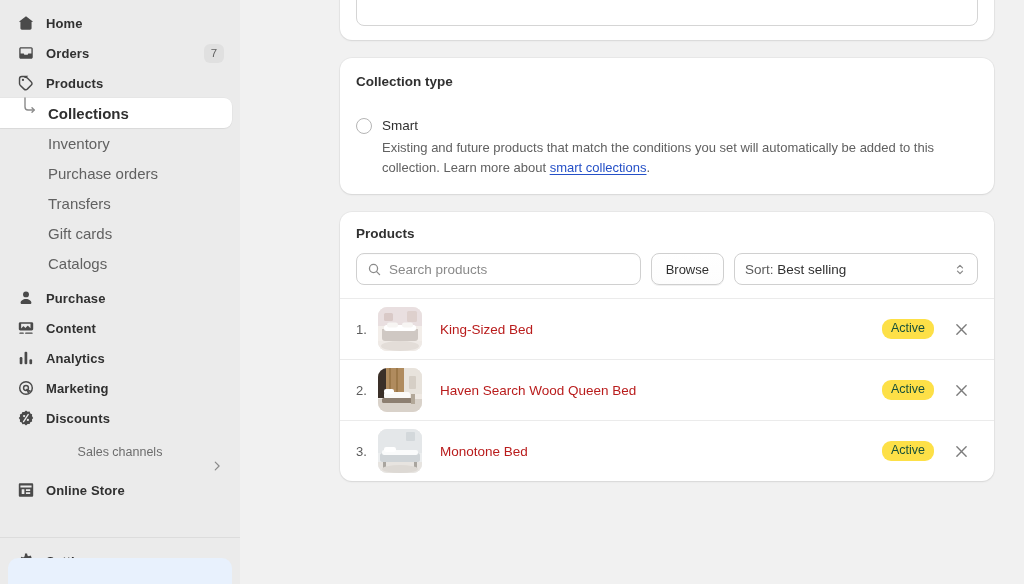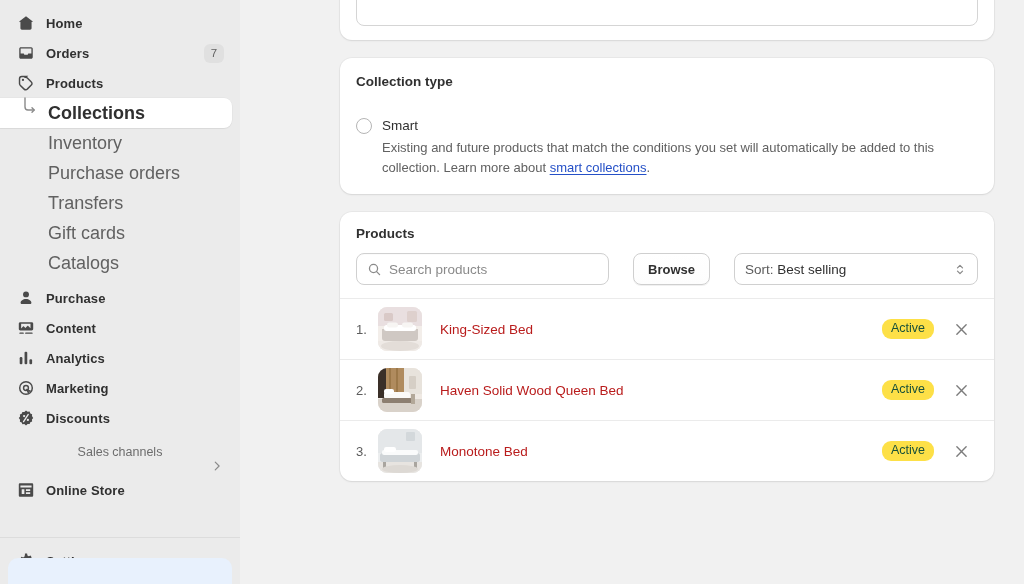--- a/index.html
+++ b/index.html
@@ -87,21 +87,21 @@
     height: 30px;
     display: flex;
     align-items: center;
     margin: 0 8px;
     padding-left: 40px;
     border-radius: 8px;
     cursor: pointer;
     position: relative;
   }
   .sub-row .sub-label {
-    font-size: 18px;
+    font-size: 15px;
     color: #616161;
     font-weight: 400;
   }
   .sub-row.active {
     background: #ffffff;
     box-shadow: 0 1px 1px rgba(0,0,0,0.06), 0 0 0 0.5px rgba(0,0,0,0.04);
     margin-left: 0;
     margin-right: 8px;
     border-radius: 0 8px 8px 0;
     padding-left: 48px;
@@ -261,21 +261,21 @@
   
   .card-products {
     margin-top: 18px;
     padding: 14px 0 0 0;
   }
   .card-products .card-title { padding: 0 16px; margin-bottom: 12px; }
 
   .controls-row {
     display: flex;
     align-items: center;
-    gap: 24px;
+    gap: 10px;
     padding: 0 16px 13px 16px;
   }
   .search-field {
     flex: 1;
     height: 32px;
     border: 1px solid #d0d0d0;
     border-radius: 8px;
     display: flex;
     align-items: center;
     padding: 0 10px;
@@ -293,21 +293,21 @@
     color: #8a8a8a;
   }
   .browse-btn {
     height: 32px;
     padding: 0 14px;
     border-radius: 8px;
     border: 1px solid #cfcfcf;
     background: linear-gradient(180deg,#ffffff,#fdfdfd);
     box-shadow: 0 1px 0 rgba(0,0,0,0.06);
     font-size: 13px;
-    font-weight: 700;
+    font-weight: 400;
     color: #303030;
     display: flex;
     align-items: center;
     cursor: pointer;
   }
   .sort-select {
     width: 244px;
     height: 32px;
     border: 1px solid #d0d0d0;
     border-radius: 8px;
@@ -611,21 +611,21 @@
               <rect x="18" y="0" width="2" height="26" fill="#9c7849"></rect>
               <rect x="26" y="0" width="18" height="26" fill="#e8e3dc"></rect>
               <rect x="31" y="8" width="7" height="13" rx="1" fill="#d6cfc6"></rect>
               <rect x="6" y="24" width="26" height="7" rx="2" fill="#fbfaf8"></rect>
               <rect x="6" y="21" width="10" height="5" rx="2" fill="#ffffff"></rect>
               <rect x="0" y="31" width="44" height="13" fill="#d9d2ca"></rect>
               <rect x="4" y="30" width="30" height="5" rx="1.5" fill="#8d7f71"></rect>
               <rect x="33" y="26" width="4" height="10" fill="#b3a899"></rect>
             </svg>
           </span>
-          <span class="prod-name">Haven Solid Wood Queen Bed</span>
+          <span class="prod-name">Haven Search Wood Queen Bed</span>
           <span class="badge-active">Active</span>
           <span class="row-x">
             <svg width="13" height="13" viewBox="0 0 14 14" fill="none" stroke="currentColor" stroke-width="1.5" stroke-linecap="round">
               <path d="M2 2l10 10M12 2L2 12"></path>
             </svg>
           </span>
         </div>
 
         <div class="prod-row">
           <span class="prod-index">3.</span>

